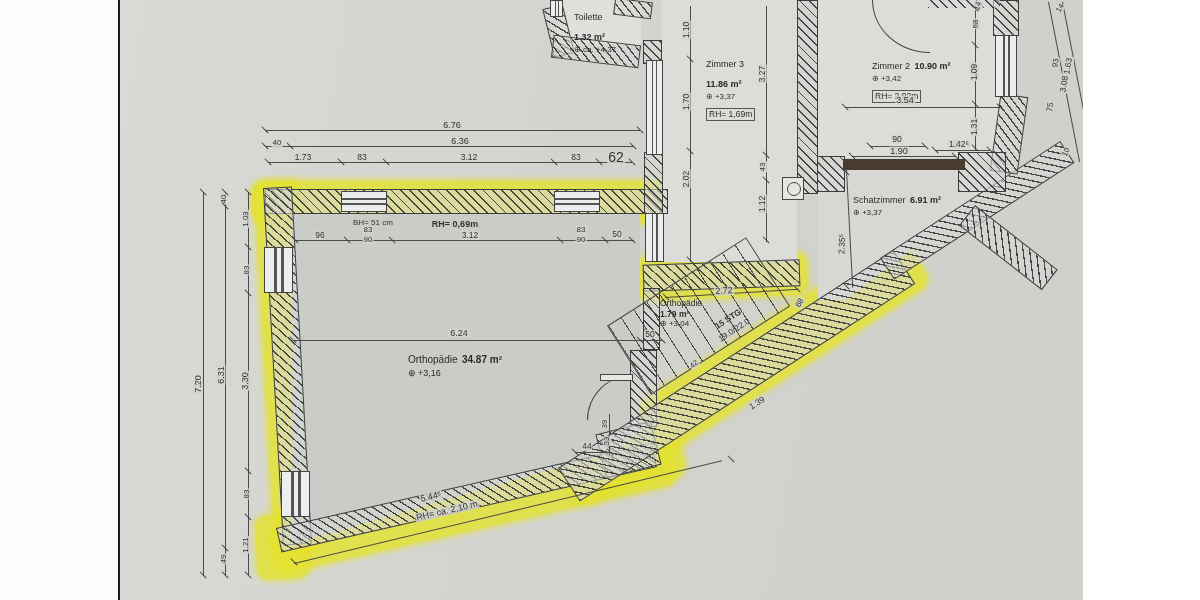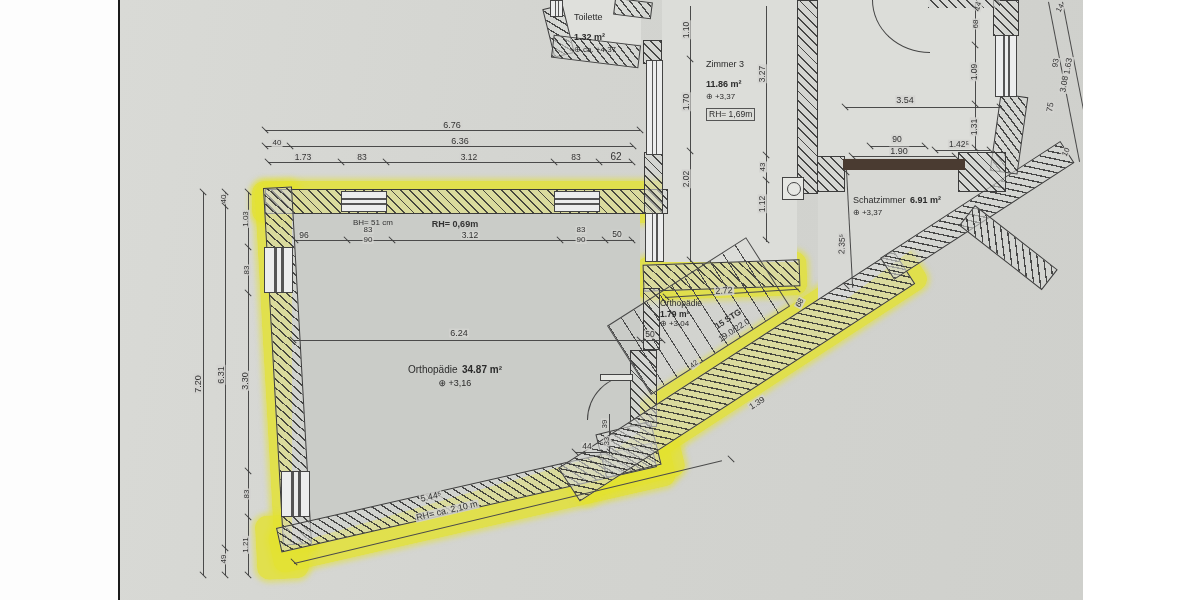--- a/index.html
+++ b/index.html
@@ -148,28 +148,34 @@
     <span class="lv">⊕ ca. +4,37</span>
   </div>
 
   <div class="rlabel" style="left:706px;top:52px;">
     <span class="nm">Zimmer 3</span><br>
     <span class="ar">11.86 m²</span>
     <span class="lv">⊕ +3,37</span>
     <span class="boxed">RH= 1,69m</span>
   </div>
 
+  <div class="rlabel" style="left:872px;top:54px;">
+    <span class="nm">Zimmer 2</span>
+    <span class="ar">10.90 m²</span>
+    <span class="lv">⊕ +3,42</span>
+    <span class="boxed">RH= 2,92m</span>
+  </div>
 
   <div class="rlabel" style="left:853px;top:188px;">
     <span class="nm">Schatzimmer</span>
     <span class="ar">6.91 m²</span>
     <span class="lv">⊕ +3,37</span>
   </div>
 
-  <div class="rlabel" style="left:408px;top:358px;text-align:center;">
+  <div class="rlabel" style="left:408px;top:348px;">
     <span class="nm" style="font-size:10px;">Orthopädie</span>
     <span class="ar" style="font-size:10px;">34.87 m²</span>
     <span class="lv" style="font-size:9px;">⊕ +3,16</span>
   </div>
 
   <div class="rlabel" style="left:660px;top:298px;font-size:8.5px;">
     <span class="nm" style="font-size:8.5px;">Orthopädie</span><br>
     <span class="ar" style="font-size:8.5px;">1.79 m²</span>
     <span class="lv">⊕ +3,04</span>
   </div>
@@ -179,22 +185,22 @@
   <div class="dim" style="left:447px;top:511px;font-size:9px;transform:translate(-50%,-50%) rotate(-13deg);">RH= ca. 2,10 m</div>
 
   <div id="annot-layer">
       <div class="dim" style="left: 452px; top: 125px; font-size: 9px; transform: translate(-50%, -50%) rotate(0deg);">6.76</div>
       <div class="dim" style="left: 277px; top: 143px; font-size: 8px; transform: translate(-50%, -50%) rotate(0deg);">40</div>
       <div class="dim" style="left: 460px; top: 141px; font-size: 9px; transform: translate(-50%, -50%) rotate(0deg);">6.36</div>
       <div class="dim" style="left: 303px; top: 157px; font-size: 8.5px; transform: translate(-50%, -50%) rotate(0deg);">1.73</div>
       <div class="dim" style="left: 362px; top: 157px; font-size: 8.5px; transform: translate(-50%, -50%) rotate(0deg);">83</div>
       <div class="dim" style="left: 469px; top: 157px; font-size: 8.5px; transform: translate(-50%, -50%) rotate(0deg);">3.12</div>
       <div class="dim" style="left: 576px; top: 157px; font-size: 8.5px; transform: translate(-50%, -50%) rotate(0deg);">83</div>
-      <div class="dim" style="left: 616px; top: 157px; font-size: 10px; transform: translate(-50%, -50%) rotate(0deg);">62</div>
-      <div class="dim" style="left: 304px; top: 235px; font-size: 8.5px; transform: translate(-50%, -50%) rotate(0deg);">96</div>
+      <div class="dim" style="left: 616px; top: 157px; font-size: 14px; transform: translate(-50%, -50%) rotate(0deg);">62</div>
+      <div class="dim" style="left: 320px; top: 235px; font-size: 8.5px; transform: translate(-50%, -50%) rotate(0deg);">96</div>
       <div class="dim" style="left: 368px; top: 230px; font-size: 8px; transform: translate(-50%, -50%) rotate(0deg);">83</div>
       <div class="dim" style="left: 368px; top: 240px; font-size: 8px; transform: translate(-50%, -50%) rotate(0deg);">90</div>
       <div class="dim" style="left: 470px; top: 235px; font-size: 8.5px; transform: translate(-50%, -50%) rotate(0deg);">3.12</div>
       <div class="dim" style="left: 581px; top: 230px; font-size: 8px; transform: translate(-50%, -50%) rotate(0deg);">83</div>
       <div class="dim" style="left: 581px; top: 240px; font-size: 8px; transform: translate(-50%, -50%) rotate(0deg);">90</div>
       <div class="dim" style="left: 617px; top: 234px; font-size: 8.5px; transform: translate(-50%, -50%) rotate(0deg);">50</div>
       <div class="dim" style="left: 459px; top: 333px; font-size: 9px; transform: translate(-50%, -50%) rotate(0deg);">6.24</div>
       <div class="dim" style="left: 650px; top: 334px; font-size: 8.5px; transform: translate(-50%, -50%) rotate(0deg);">50</div>
       <div class="dim" style="left: 587px; top: 446px; font-size: 8.5px; transform: translate(-50%, -50%) rotate(0deg);">44</div>
       <div class="dim" style="left: 605px; top: 424px; font-size: 8px; transform: translate(-50%, -50%) rotate(-90deg);">39</div>

